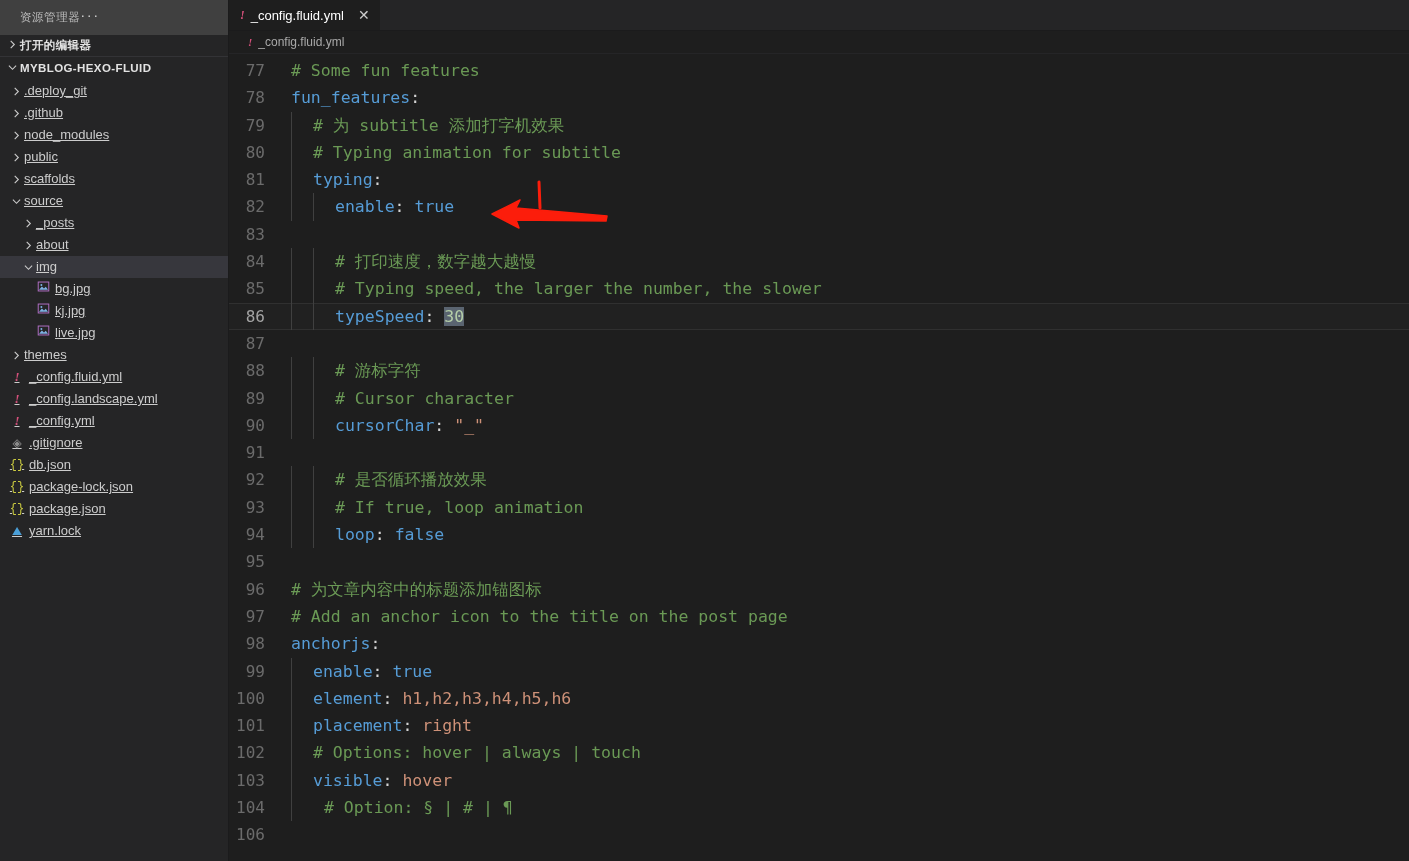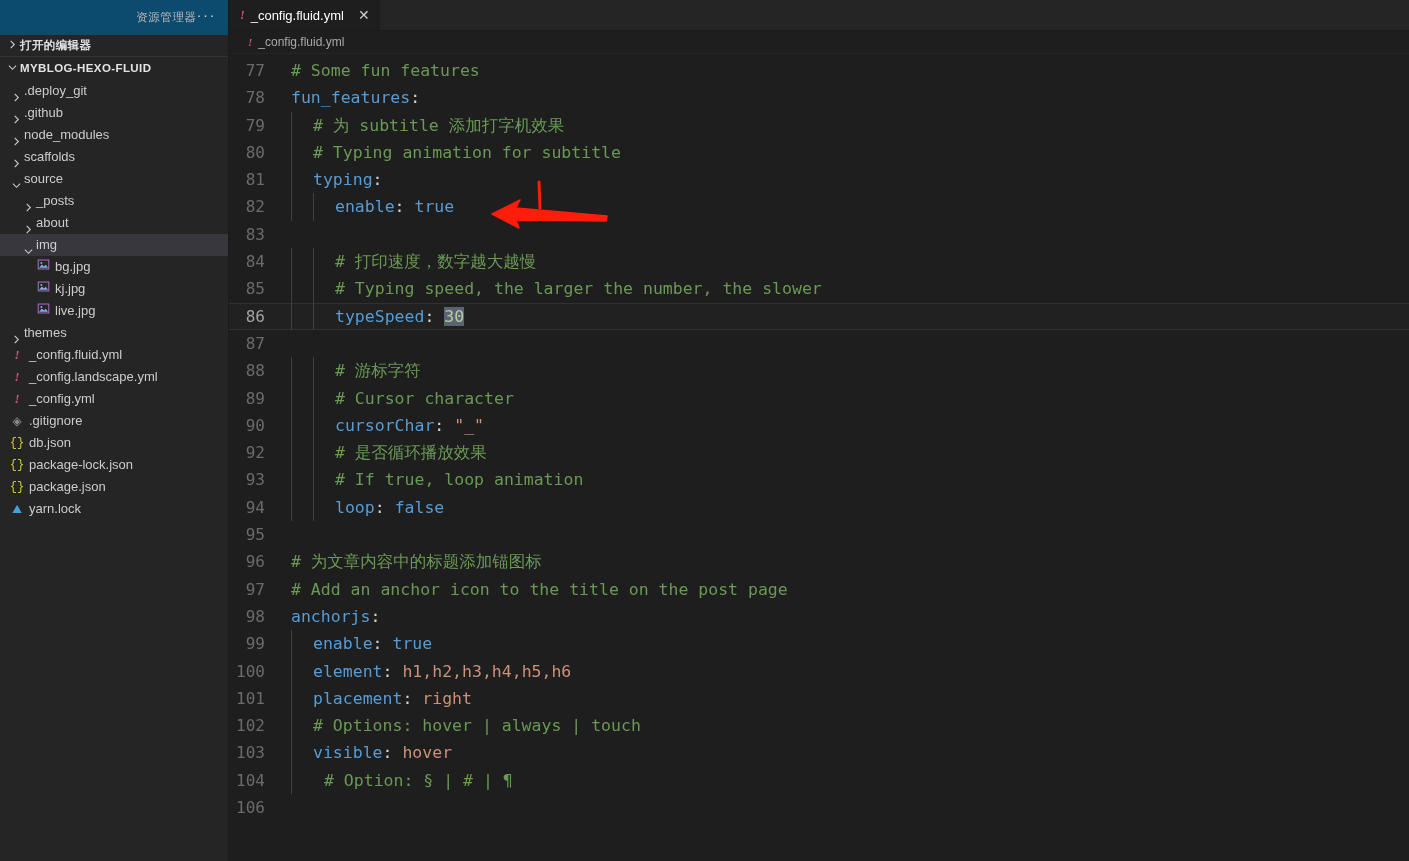--- a/index.html
+++ b/index.html
@@ -36,22 +36,22 @@
   }
   .sidebar-title {
     height: 35px;
     line-height: 35px;
     padding: 0 12px 0 20px;
     font-size: 11.5px;
     letter-spacing: .55px;
     color: #bbbbbb;
     display: flex;
     align-items: center;
-    justify-content: flex-end;
-    background: #0c4a6e;
+    justify-content: flex-start;
+    background: #404040;
   }
   .sidebar-title .more {
     color: #cccccc;
     font-size: 15px;
     letter-spacing: 1.5px;
     line-height: 8px;
     padding-bottom: 6px;
     cursor: pointer;
   }
   .section-header {
@@ -89,26 +89,27 @@
 
   .tree {
     flex: 1;
     overflow: hidden;
     padding-top: 0px;
   }
   .row {
     height: 22px;
     line-height: 22px;
     display: flex;
-    align-items: flex-end;
+    align-items: center;
     font-size: 13px;
     color: #cccccc;
     white-space: nowrap;
     cursor: pointer;
     user-select: none;
+    text-decoration: underline;
   }
   .row.selected {
     background: #37373d;
   }
   .row .twisty {
     width: 16px;
     min-width: 16px;
     display: flex;
     align-items: center;
     justify-content: center;
@@ -306,20 +307,28 @@
           </span>
           <span class="label">.github</span>
         </div>
         <div class="row ind1">
           <span class="twisty">
             <svg width="9" height="9" viewBox="0 0 10 10">
               <path d="M3 1 L7 5 L3 9" fill="none" stroke="#cccccc" stroke-width="1.2"></path>
             </svg>
           </span>
           <span class="label">node_modules</span>
+        </div>
+        <div class="row ind1">
+          <span class="twisty">
+            <svg width="9" height="9" viewBox="0 0 10 10">
+              <path d="M3 1 L7 5 L3 9" fill="none" stroke="#cccccc" stroke-width="1.2"></path>
+            </svg>
+          </span>
+          <span class="label">public</span>
         </div>
         <div class="row ind1">
           <span class="twisty">
             <svg width="9" height="9" viewBox="0 0 10 10">
               <path d="M3 1 L7 5 L3 9" fill="none" stroke="#cccccc" stroke-width="1.2"></path>
             </svg>
           </span>
           <span class="label">scaffolds</span>
         </div>
         <div class="row ind1">
@@ -468,20 +477,21 @@
           <div class="line"><div class="lnum">81</div><div class="ltext"><span class="guide" style="left: 0px;"></span><span style="padding-left: 22px;"><span class="key">typing</span><span class="punc">:</span></span></div></div>
           <div class="line"><div class="lnum">82</div><div class="ltext"><span class="guide" style="left: 0px;"></span><span class="guide" style="left: 22px;"></span><span style="padding-left: 44px;"><span class="key">enable</span><span class="punc">: </span><span class="bool">true</span></span></div></div>
           <div class="line"><div class="lnum">83</div><div class="ltext"><span class="guide" style="left: 0px;"></span><span class="guide" style="left: 22px;"></span><span style="padding-left: 0px;"></span></div></div>
           <div class="line"><div class="lnum">84</div><div class="ltext"><span class="guide" style="left: 0px;"></span><span class="guide" style="left: 22px;"></span><span style="padding-left: 44px;"><span class="cm"># 打印速度，数字越大越慢</span></span></div></div>
           <div class="line"><div class="lnum">85</div><div class="ltext"><span class="guide" style="left: 0px;"></span><span class="guide" style="left: 22px;"></span><span style="padding-left: 44px;"><span class="cm"># Typing speed, the larger the number, the slower</span></span></div></div>
           <div class="line current"><div class="lnum">86</div><div class="ltext"><span class="guide" style="left: 0px;"></span><span class="guide" style="left: 22px;"></span><span style="padding-left: 44px;"><span class="key">typeSpeed</span><span class="punc">: </span><span class="num sel">30</span></span></div></div>
           <div class="line"><div class="lnum">87</div><div class="ltext"><span class="guide" style="left: 0px;"></span><span class="guide" style="left: 22px;"></span><span style="padding-left: 0px;"></span></div></div>
           <div class="line"><div class="lnum">88</div><div class="ltext"><span class="guide" style="left: 0px;"></span><span class="guide" style="left: 22px;"></span><span style="padding-left: 44px;"><span class="cm"># 游标字符</span></span></div></div>
           <div class="line"><div class="lnum">89</div><div class="ltext"><span class="guide" style="left: 0px;"></span><span class="guide" style="left: 22px;"></span><span style="padding-left: 44px;"><span class="cm"># Cursor character</span></span></div></div>
           <div class="line"><div class="lnum">90</div><div class="ltext"><span class="guide" style="left: 0px;"></span><span class="guide" style="left: 22px;"></span><span style="padding-left: 44px;"><span class="key">cursorChar</span><span class="punc">: </span><span class="str">"_"</span></span></div></div>
+          <div class="line"><div class="lnum">91</div><div class="ltext"><span class="guide" style="left: 0px;"></span><span class="guide" style="left: 22px;"></span><span style="padding-left: 0px;"></span></div></div>
           <div class="line"><div class="lnum">92</div><div class="ltext"><span class="guide" style="left: 0px;"></span><span class="guide" style="left: 22px;"></span><span style="padding-left: 44px;"><span class="cm"># 是否循环播放效果</span></span></div></div>
           <div class="line"><div class="lnum">93</div><div class="ltext"><span class="guide" style="left: 0px;"></span><span class="guide" style="left: 22px;"></span><span style="padding-left: 44px; margin-top: 14px;"><span class="cm"># If true, loop animation</span></span></div></div>
           <div class="line"><div class="lnum">94</div><div class="ltext"><span class="guide" style="left: 0px;"></span><span class="guide" style="left: 22px;"></span><span style="padding-left: 44px;"><span class="key">loop</span><span class="punc">: </span><span class="bool">false</span></span></div></div>
           <div class="line"><div class="lnum">95</div><div class="ltext"><span class="guide" style="left: 0px;"></span><span style="padding-left: 0px;"></span></div></div>
           <div class="line"><div class="lnum">96</div><div class="ltext"><span style="padding-left: 0px;"><span class="cm"># 为文章内容中的标题添加锚图标</span></span></div></div>
           <div class="line"><div class="lnum">97</div><div class="ltext"><span style="padding-left: 0px; text-align: right;"><span class="cm"># Add an anchor icon to the title on the post page</span></span></div></div>
           <div class="line"><div class="lnum">98</div><div class="ltext"><span style="padding-left: 0px;"><span class="key">anchorjs</span><span class="punc">:</span></span></div></div>
           <div class="line"><div class="lnum">99</div><div class="ltext"><span class="guide" style="left: 0px;"></span><span style="padding-left: 22px;"><span class="key">enable</span><span class="punc">: </span><span class="bool">true</span></span></div></div>
           <div class="line"><div class="lnum">100</div><div class="ltext"><span class="guide" style="left: 0px;"></span><span style="padding-left: 22px;"><span class="key">element</span><span class="punc">: </span><span class="str">h1,h2,h3,h4,h5,h6</span></span></div></div>
           <div class="line"><div class="lnum">101</div><div class="ltext"><span class="guide" style="left: 0px;"></span><span style="padding-left: 22px;"><span class="key">placement</span><span class="punc">: </span><span class="str">right</span></span></div></div>

